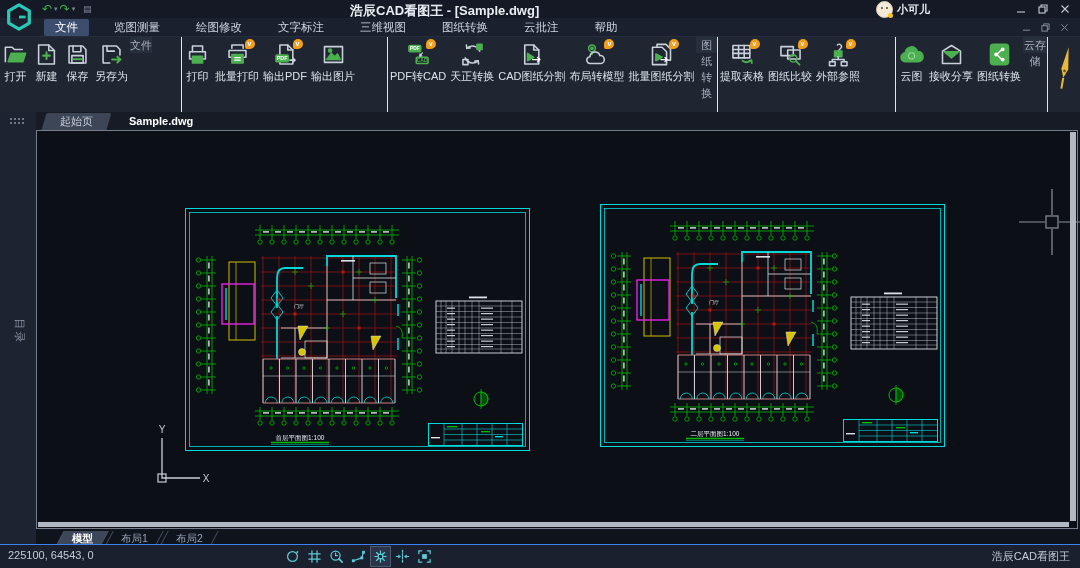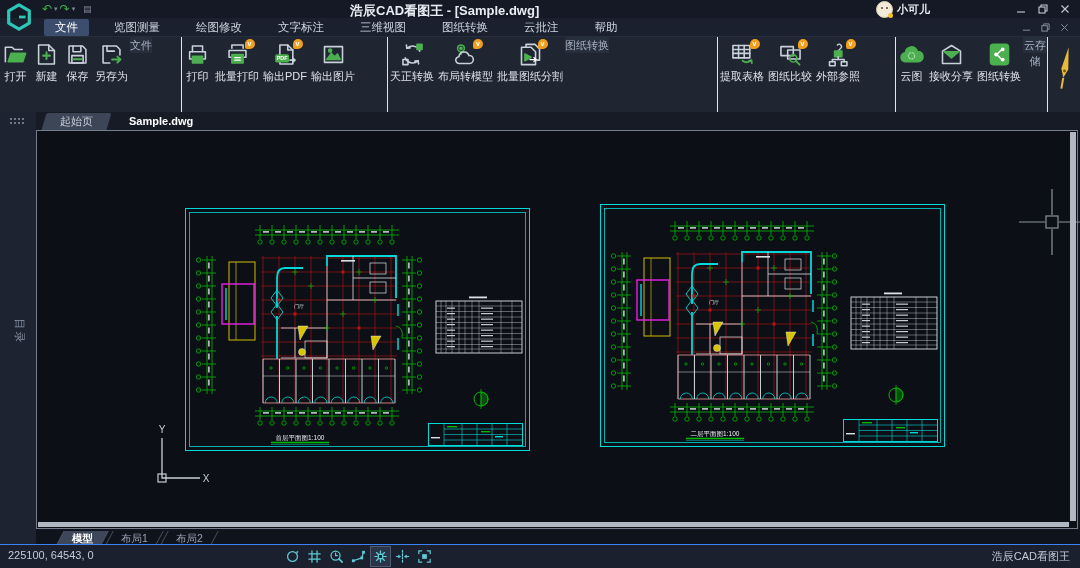--- a/index.html
+++ b/index.html
@@ -247,29 +247,53 @@
           </span>
           <span class="lbl">输出图片</span>
         </div>
       </div>
     </div>
     <div class="rgroup" style="width: 330px;">
       <div class="rgroup-buttons">
         <div class="rbtn">
           <span class="icon-wrap">
             <svg viewBox="0 0 24 24" fill="none" stroke="#c9d1db" stroke-width="1.4" stroke-linecap="round" stroke-linejoin="round">
+              <rect x="3.5" y="4" width="10.5" height="5.5" rx="1" fill="#4caf50" stroke="#4caf50"></rect>
+              <text x="8.75" y="8.2" font-size="4.4" fill="#fff" stroke="none" text-anchor="middle" font-weight="bold">PDF</text>
+              <rect x="10" y="14.5" width="10.5" height="5.5" rx="1" stroke="#4caf50"></rect>
+              <text x="15.25" y="18.7" font-size="4.4" fill="#4caf50" stroke="none" text-anchor="middle" font-weight="bold">CAD</text>
+              <path d="M15.5 10.5 L13 13.5 M13 13.5 l.3-2 M13 13.5 l2-.3" stroke-width="1.1"></path>
+            </svg>
+            <span class="badge">v</span>
+          </span>
+          <span class="lbl">PDF转CAD</span>
+        </div>
+        <div class="rbtn">
+          <span class="icon-wrap">
+            <svg viewBox="0 0 24 24" fill="none" stroke="#c9d1db" stroke-width="1.4" stroke-linecap="round" stroke-linejoin="round">
               <path d="M18.5 9 A7 7 0 0 0 7 6.5"></path>
               <path d="M7 6.5 l-.4-2.9 M7 6.5 l2.9-.4"></path>
               <path d="M5.5 15 A7 7 0 0 0 17 17.5"></path>
               <path d="M17 17.5 l.4 2.9 M17 17.5 l-2.9.4"></path>
               <rect x="16" y="3" width="4.5" height="4.5" fill="#4caf50" stroke="#4caf50"></rect>
               <rect x="3.5" y="16.5" width="4.5" height="4.5"></rect>
             </svg>
           </span>
           <span class="lbl">天正转换</span>
+        </div>
+        <div class="rbtn">
+          <span class="icon-wrap">
+            <svg viewBox="0 0 24 24" fill="none" stroke="#c9d1db" stroke-width="1.4" stroke-linecap="round" stroke-linejoin="round">
+              <path d="M6 3.5 H14 L18.5 8 V20.5 H6 Z"></path>
+              <path d="M14 3.5 V8 H18.5"></path>
+              <path d="M8.5 11 L14 14.5 L8.5 17.5 Z" fill="#4caf50" stroke="#4caf50"></path>
+              <path d="M13 16.5 H19.5 M19.5 16.5 L17.3 14.6 M19.5 16.5 L17.3 18.4" stroke="#fff" stroke-width="1.2"></path>
+            </svg>
+          </span>
+          <span class="lbl">CAD图纸分割</span>
         </div>
         <div class="rbtn">
           <span class="icon-wrap">
             <svg viewBox="0 0 24 24" fill="none" stroke="#c9d1db" stroke-width="1.4" stroke-linecap="round" stroke-linejoin="round">
               <circle cx="8" cy="6.5" r="3" stroke="#4caf50"></circle>
               <circle cx="8" cy="6.5" r="1" fill="#4caf50" stroke="#4caf50"></circle>
               <path d="M8 9.5 V12" stroke="#4caf50"></path>
               <path d="M6.5 20 a3 3 0 0 1 -.3-6 a4.5 4.5 0 0 1 8.8-1 a3 3 0 0 1 .8 7 z"></path>
             </svg>
             <span class="badge">v</span>

